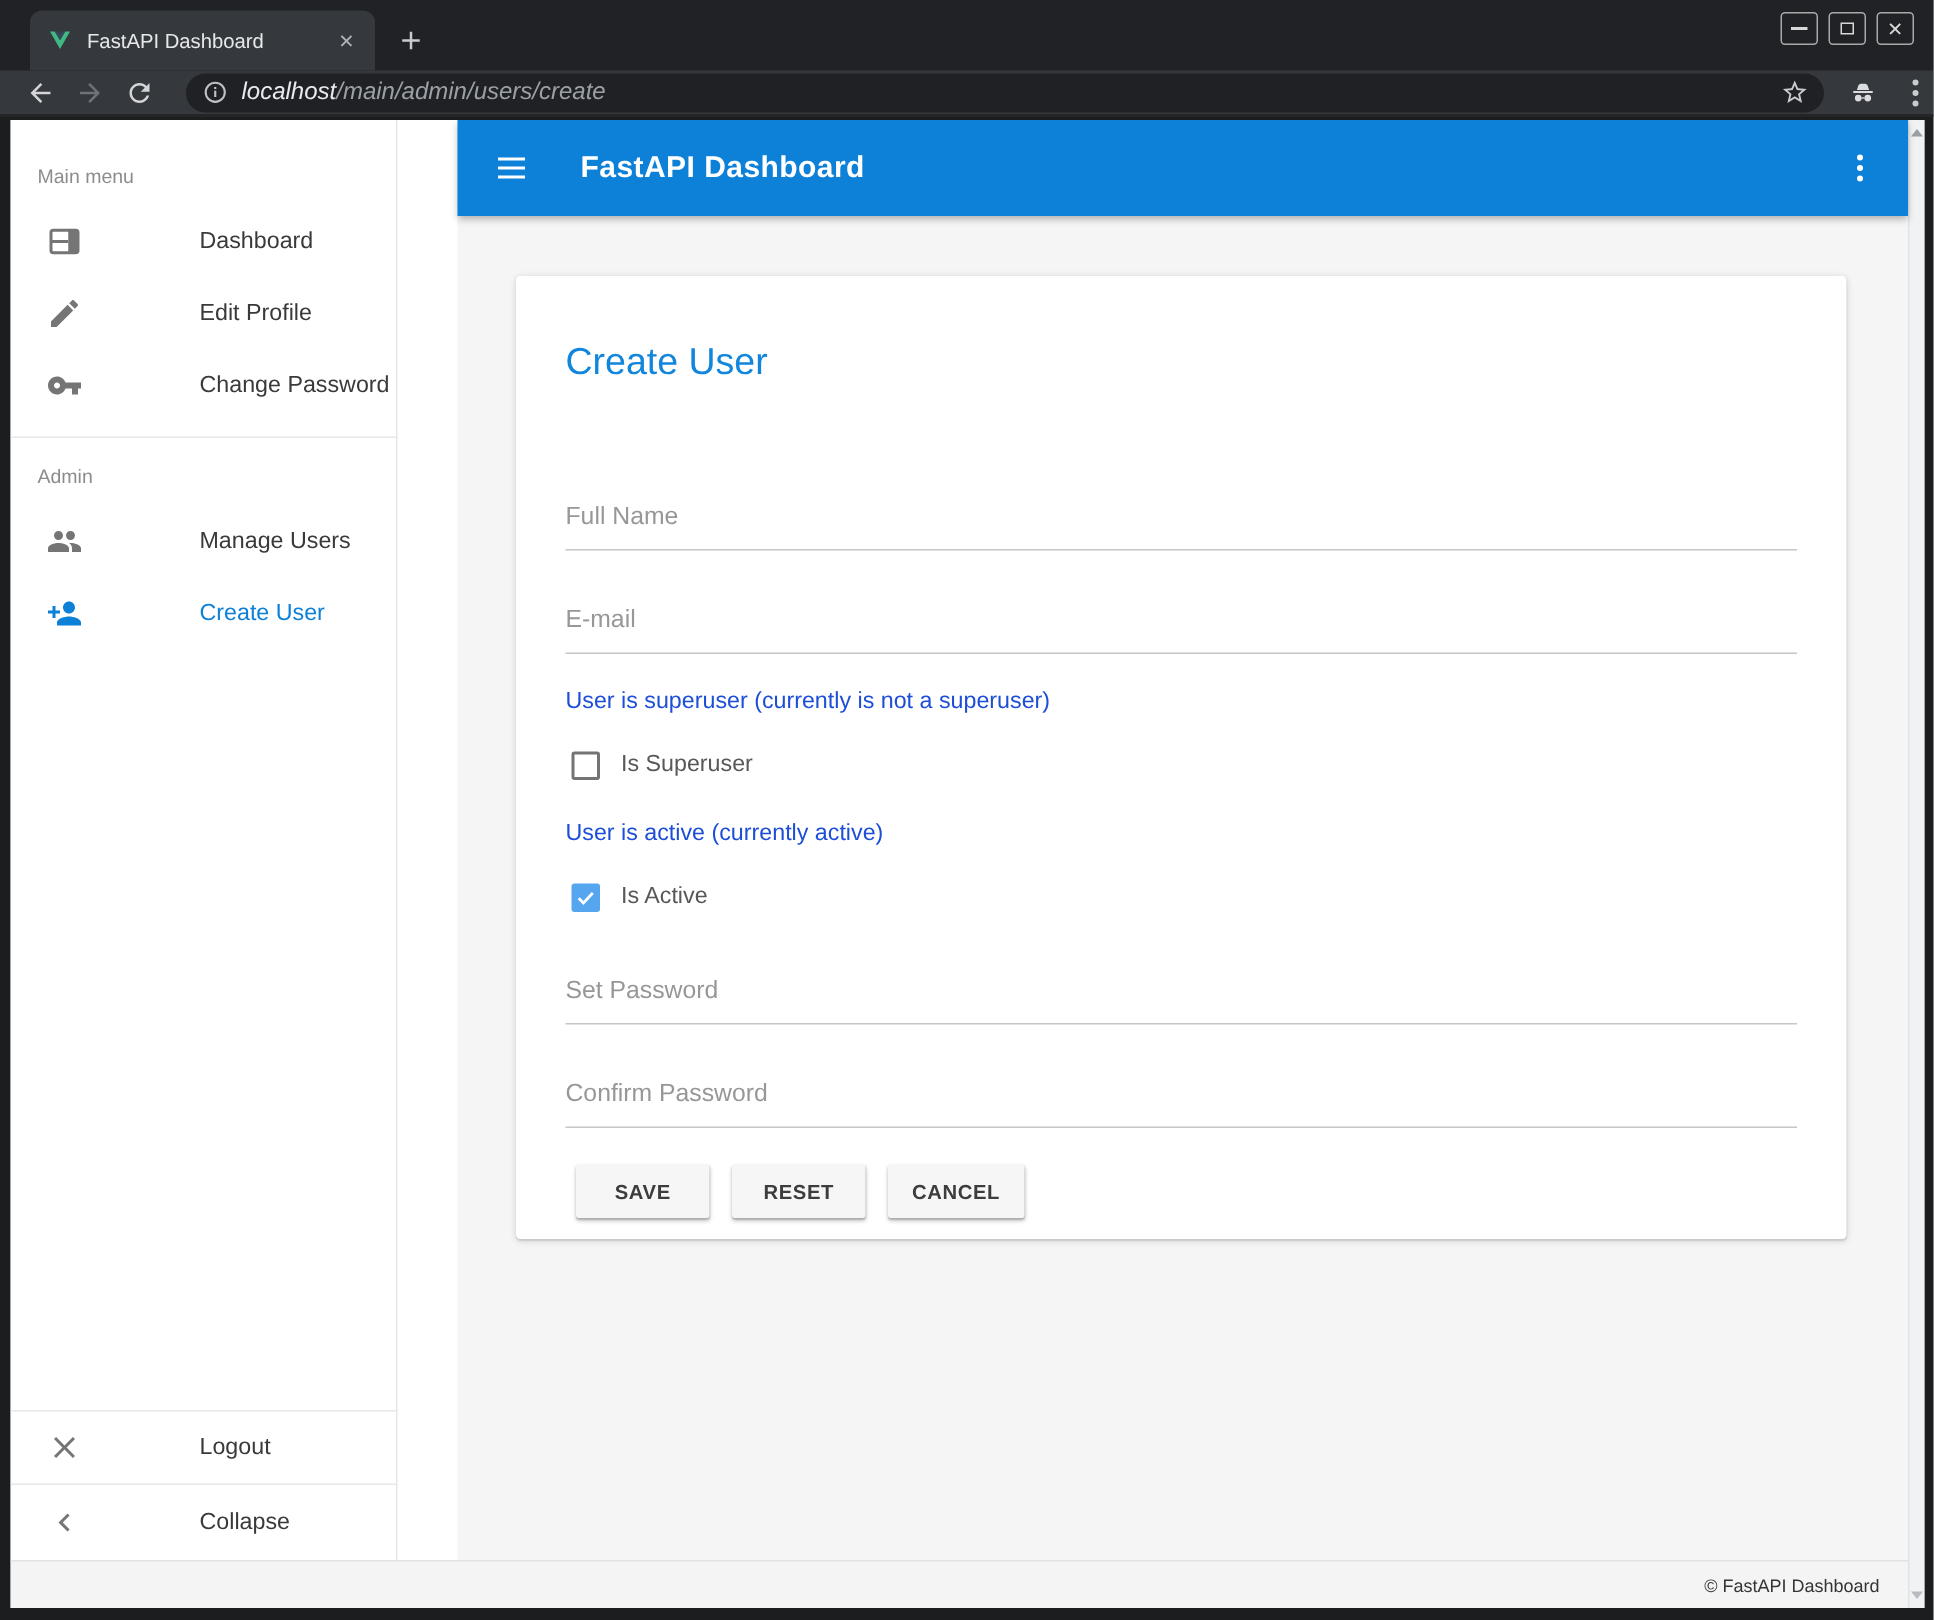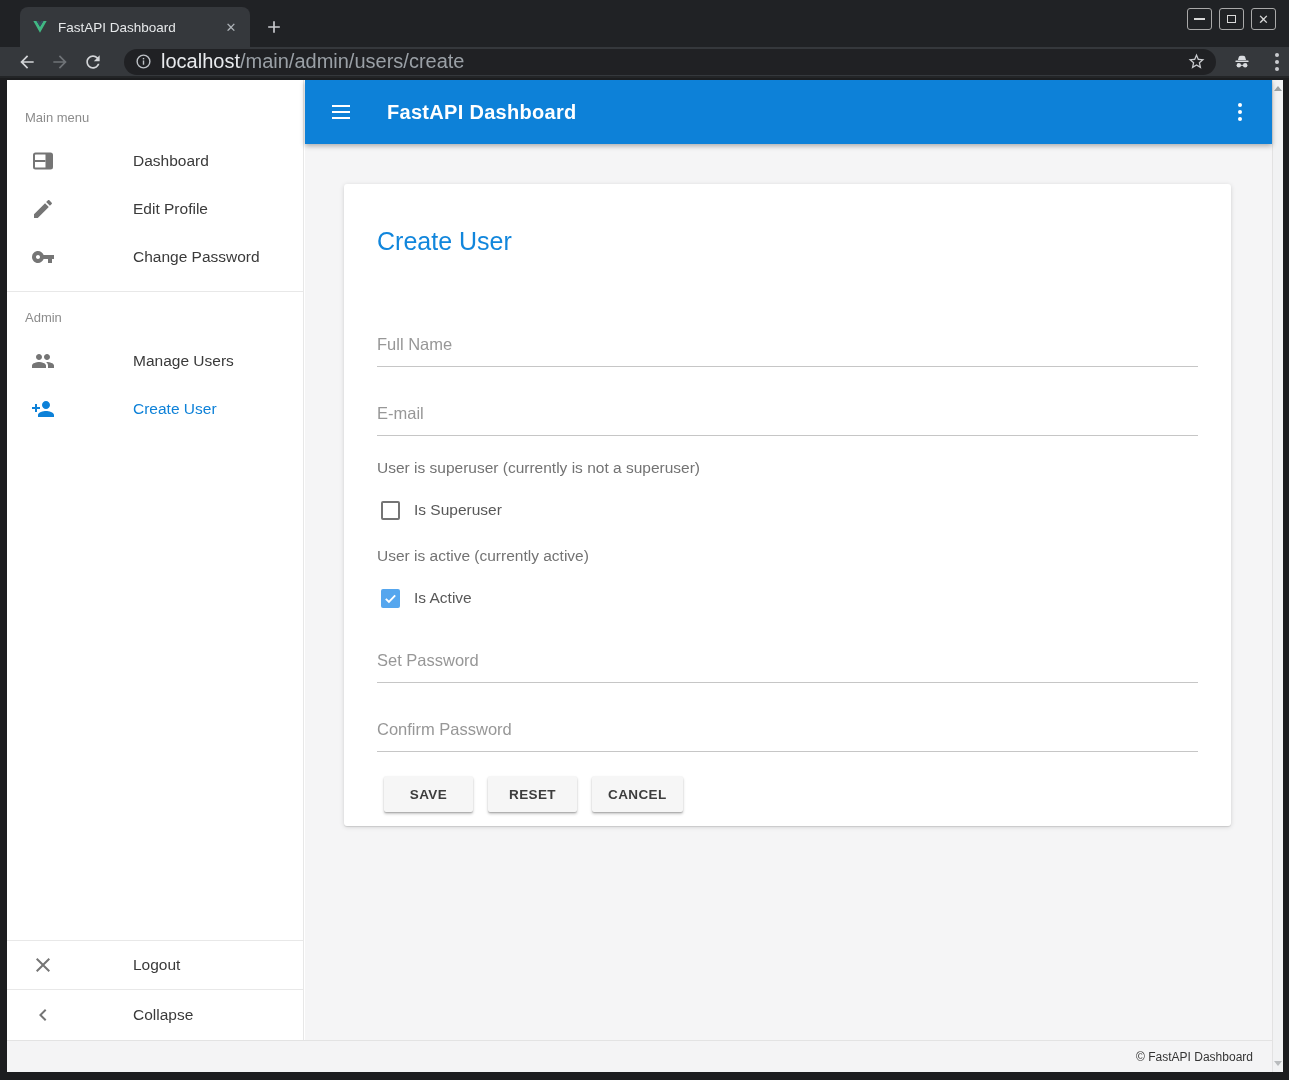--- a/index.html
+++ b/index.html
@@ -34,30 +34,30 @@
     background:#35383c; display:flex; align-items:center; border-bottom:2px solid #232527;
   }
   .nav-ic { width:20px; height:20px; flex:0 0 auto; }
   .ic-back { margin-left:17px; }
   .ic-fwd { margin-left:13px; }
   .ic-reload { margin-left:13px; }
   .omnibox {
     margin-left:21px; width:1095px; height:26px; background:#202124;
     border-radius:13px; display:flex; align-items:center; padding:0 10px 0 11px;
   }
-  .url { margin-left:9px; font-size:20px; color:#9aa0a6; white-space:nowrap; }
+  .url { margin-left:9px; font-size:16px; color:#9aa0a6; white-space:nowrap;font-style:italic; }
   .url .host { color:#e8eaed; }
   .omni-star { margin-left:auto; }
   .ic-incog { margin-left:16px; }
 
   
   .page { position:absolute; top:80px; left:7px; right:6px; bottom:8px; background:#ffffff; overflow:hidden; }
 
   
-  .sidebar { position:absolute; left:0; top:0; width:297px; bottom:32px; background:#fff; border-right:1px solid #e7e7e7; }
+  .sidebar { position:absolute; left:0; top:0; width:258px; bottom:32px; background:#fff; border-right:1px solid #e7e7e7; }
   .sb-header { padding:30px 18px 12px; font-size:13px; color:#8c8c8c; }
   .sb-header.admin { padding-top:18px; }
   .sb-item { height:48px; display:flex; align-items:center; padding-left:24px; cursor:pointer;gap:44px; }
   .sb-item .sb-ic { width:24px; height:24px; flex:0 0 auto; }
   .sb-item .sb-label { margin-left:34px; font-size:15.5px; color:#3a3a3a; }
   .sb-item.active .sb-label { color:#0d81d8; }
   .sb-divider { border-top:1px solid #e8e8e8; margin-top:10px; }
   .sb-bottom { position:absolute; left:0; right:0; bottom:0; }
   .sb-bottom .sb-item { height:48px; }
   .sb-bottom .row2 { height:50px; }
@@ -80,21 +80,21 @@
     padding:42px 33px 0;
   }
   .card-title { font-size:25px; color:#1186dc; font-weight:normal; line-height:30px; }
   .tf { margin-top:78px; border-bottom:1px solid #c6c6c6; padding-bottom:12px; }
   .tf + .tf { margin-top:36px; }
   .tf input {
     width:100%; border:none; outline:none; font-family:"Liberation Sans",sans-serif;
     font-size:16.5px; line-height:20px; color:#333; background:transparent;
   }
   .tf input::placeholder { color:#979797; opacity:1; }
-  .hint { font-size:15.5px; color:#737373; line-height:20px; }
+  .hint { font-size:15.5px; color:#1d4ed8; line-height:20px; }
   .hint.h1 { margin-top:22px; }
   .hint.h2 { margin-top:24px; }
   .cb-row { margin-top:20px; display:flex; align-items:center; height:24px; }
   .cb-box { width:19px; height:19px; border:2px solid #747474; border-radius:2px; background:#fff; margin-left:4px; }
   .cb-box.checked { border:none; background:#55a6ee; display:flex; align-items:center; justify-content:center; }
   .cb-label { margin-left:14px; font-size:15.5px; color:#585858; }
   .tf.pw1 { margin-top:40px; }
   .tf.pw2 { margin-top:36px; }
   .btn-row { margin-top:24px; display:flex; margin-left:7px; }
   .btn {

